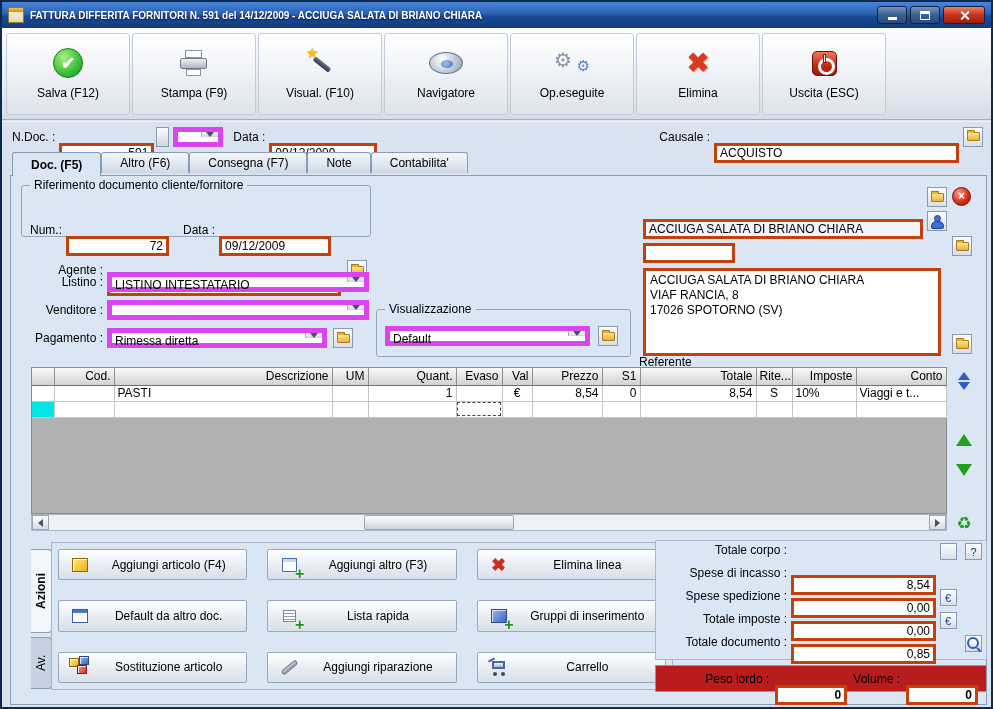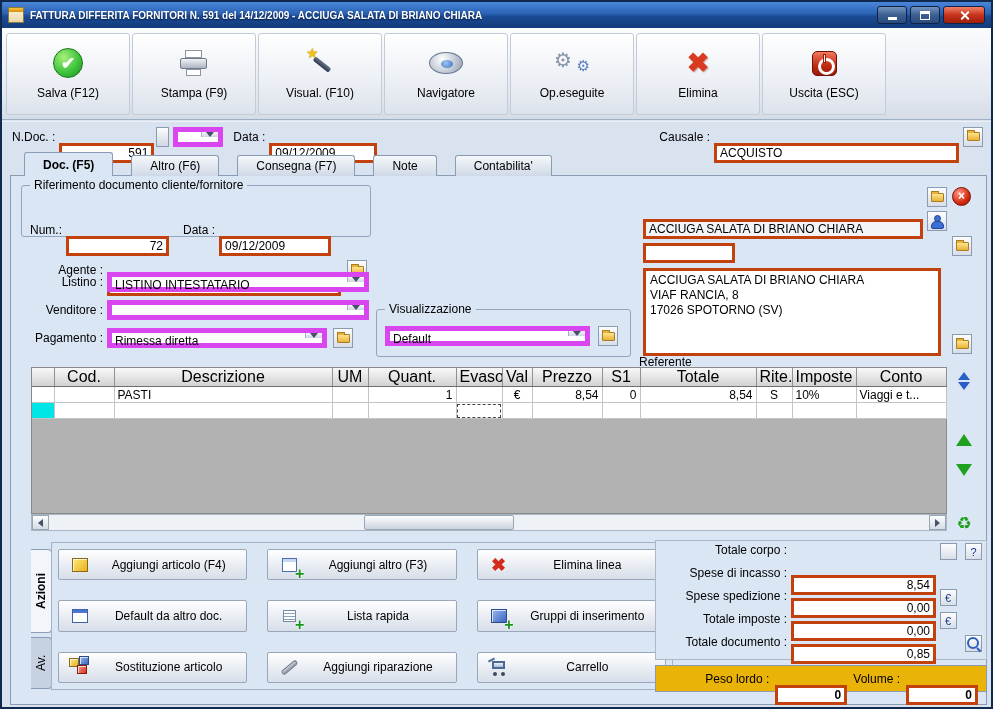--- a/index.html
+++ b/index.html
@@ -69,36 +69,36 @@
 .person-ic::after { content:''; position:absolute; left:0; top:6px; width:11px; height:6px; border-radius:5px 5px 2px 2px; background:#3a6fd8; border:1px solid #24478f; }
 .xcircle { width:19px; height:19px; border-radius:50%; background:radial-gradient(circle at 35% 30%,#ff9a88,#d42a12 60%,#9a1205); border:1px solid #7a0e02;
   color:#fff; font-weight:bold; font-size:12px; line-height:17px; text-align:center; padding:0; }
 
 
 .doc-header { position:absolute; left:0; top:119px; right:0; height:30px; display:flex; align-items:center; padding:0 8px; border-top:1px solid #eef2f8; }
 .doc-header .lbl { margin:0 4px 0 2px; }
 .mini-btn { width:13px; height:20px; border:1px solid #8a9ab0; background:linear-gradient(180deg,#fdfdfe,#d0d7e1); padding:0; margin-left:2px; }
 
 
-.tabstrip { position:absolute; left:12px; top:150px; right:8px; height:24px; display:flex; align-items:flex-end; gap:18px; padding-left:10px; z-index:3; }
+.tabstrip { position:absolute; left:0; top:150px; right:8px; height:24px; display:flex; align-items:flex-start; gap:0; padding-left:10px; z-index:3; }
 .tab { height:21px; padding:0 18px; display:flex; align-items:center; background:linear-gradient(180deg,#f5f8fb,#cfd9e6); border:1px solid #8a9cb4; border-bottom:none; border-radius:3px 3px 0 0; }
 .tab.active { height:24px; background:#dae6f4; font-weight:bold; }
 
 
 .tabcontent { position:absolute; left:8px; top:173px; width:977px; height:530px; background:#dae6f4; border:1px solid #8a9cb4; }
 .groupbox { position:absolute; border:1px solid #93a5bc; border-radius:3px; }
 .groupbox > .gb-title { position:absolute; top:-8px; left:8px; background:#dae6f4; padding:0 4px; font-size:12px; }
 .form-row { position:absolute; display:flex; align-items:center; }
 .form-row .flabel { width:80px; text-align:right; margin-right:4px; white-space:nowrap; }
 
 
 .gridwrap { position:absolute; left:20px; top:191px; width:916px; height:147px; background:#b2b2b2; border:1px solid #8a8a8a; }
 table.grid { border-collapse:collapse; table-layout:fixed; width:914px; }
-table.grid th { height:17px; font-weight:normal; text-align:center; padding:0 3px; background:linear-gradient(#f8f8f8,#d2d2d2);
-  border-right:1px solid #909090; border-bottom:1px solid #707070; overflow:hidden; white-space:nowrap; font-size:16px; }
+table.grid th { height:17px; font-weight:normal; text-align:right; padding:0 3px; background:linear-gradient(#f8f8f8,#d2d2d2);
+  border-right:1px solid #909090; border-bottom:1px solid #707070; overflow:hidden; white-space:nowrap; font-size:12px; }
 table.grid td { height:16px; background:#fff; padding:0 3px; border-right:1px solid #c4c4c4; border-bottom:1px solid #c4c4c4; overflow:hidden; white-space:nowrap; font-size:12px; }
 td.rowind { background:#ececec; }
 td.rowind.sel { background:#00e6e6; }
 td.focuscell { outline:1px dashed #444; outline-offset:-2px; }
 
 .hscroll { position:absolute; left:20px; top:338px; width:916px; height:17px; background:#eef1f6; border:1px solid #aab6c4; display:flex; }
 .sb-btn { width:17px; height:100%; background:linear-gradient(180deg,#fdfdfe,#d5dce6); border:1px solid #9aa6b6; display:flex; align-items:center; justify-content:center; padding:0; }
 .sb-track { flex:1; position:relative; }
 .sb-thumb { position:absolute; top:0; left:315px; width:150px; height:15px; background:linear-gradient(180deg,#fdfdfe,#cdd4de); border:1px solid #9aa6b6; border-radius:2px; }
 .tri-l { width:0; height:0; border-top:4px solid transparent; border-bottom:4px solid transparent; border-right:5px solid #44536a; }
@@ -143,21 +143,21 @@
 .totals { position:absolute; left:644px; top:364px; width:332px; height:120px; border:1px solid #aab8c8; padding:2px 4px; background:#dae6f4; }
 .t-row { display:flex; height:23px; }
 .t-row .tlabel { flex:1; text-align:right; margin-right:4px; white-space:nowrap; }
 .t-row .tfield { width:145px; }
 .t-slotA { width:20px; margin-left:2px; display:flex; justify-content:center; }
 .t-slotB { width:24px; margin-left:auto; display:flex; justify-content:flex-end; }
 .mini-sq { width:17px; height:17px; border:1px solid #8a9ab0; background:linear-gradient(#fdfdfe,#d8dee8); padding:0; font:11px "Liberation Sans",sans-serif; color:#123a8a; display:flex; align-items:center; justify-content:center; }
 .mag { position:relative; width:14px; height:14px; }
 .mag::before { content:''; position:absolute; left:0; top:0; width:8px; height:8px; border:2px solid #2a5fc0; border-radius:50%; }
 .mag::after { content:''; position:absolute; left:10px; top:10px; width:5px; height:2px; background:#2a5fc0; transform:rotate(45deg); transform-origin:left center; }
-.peso-box { position:absolute; left:644px; top:489px; width:332px; height:27px; border:1px solid #8a9ab0; display:flex; align-items:center; padding:0 8px; gap:6px; background:#eab308; }
+.peso-box { position:absolute; left:644px; top:489px; width:332px; height:27px; border:1px solid #8a9ab0; display:flex; align-items:center; padding:0 8px; gap:6px; background:#b91c1c; }
 .peso-box .plabel { white-space:nowrap; }
 .spacer { flex:1; }
 </style>
 </head>
 <body>
 
 <div class="window">
 
   <div class="titlebar">
     <span class="app-icon"></span>

